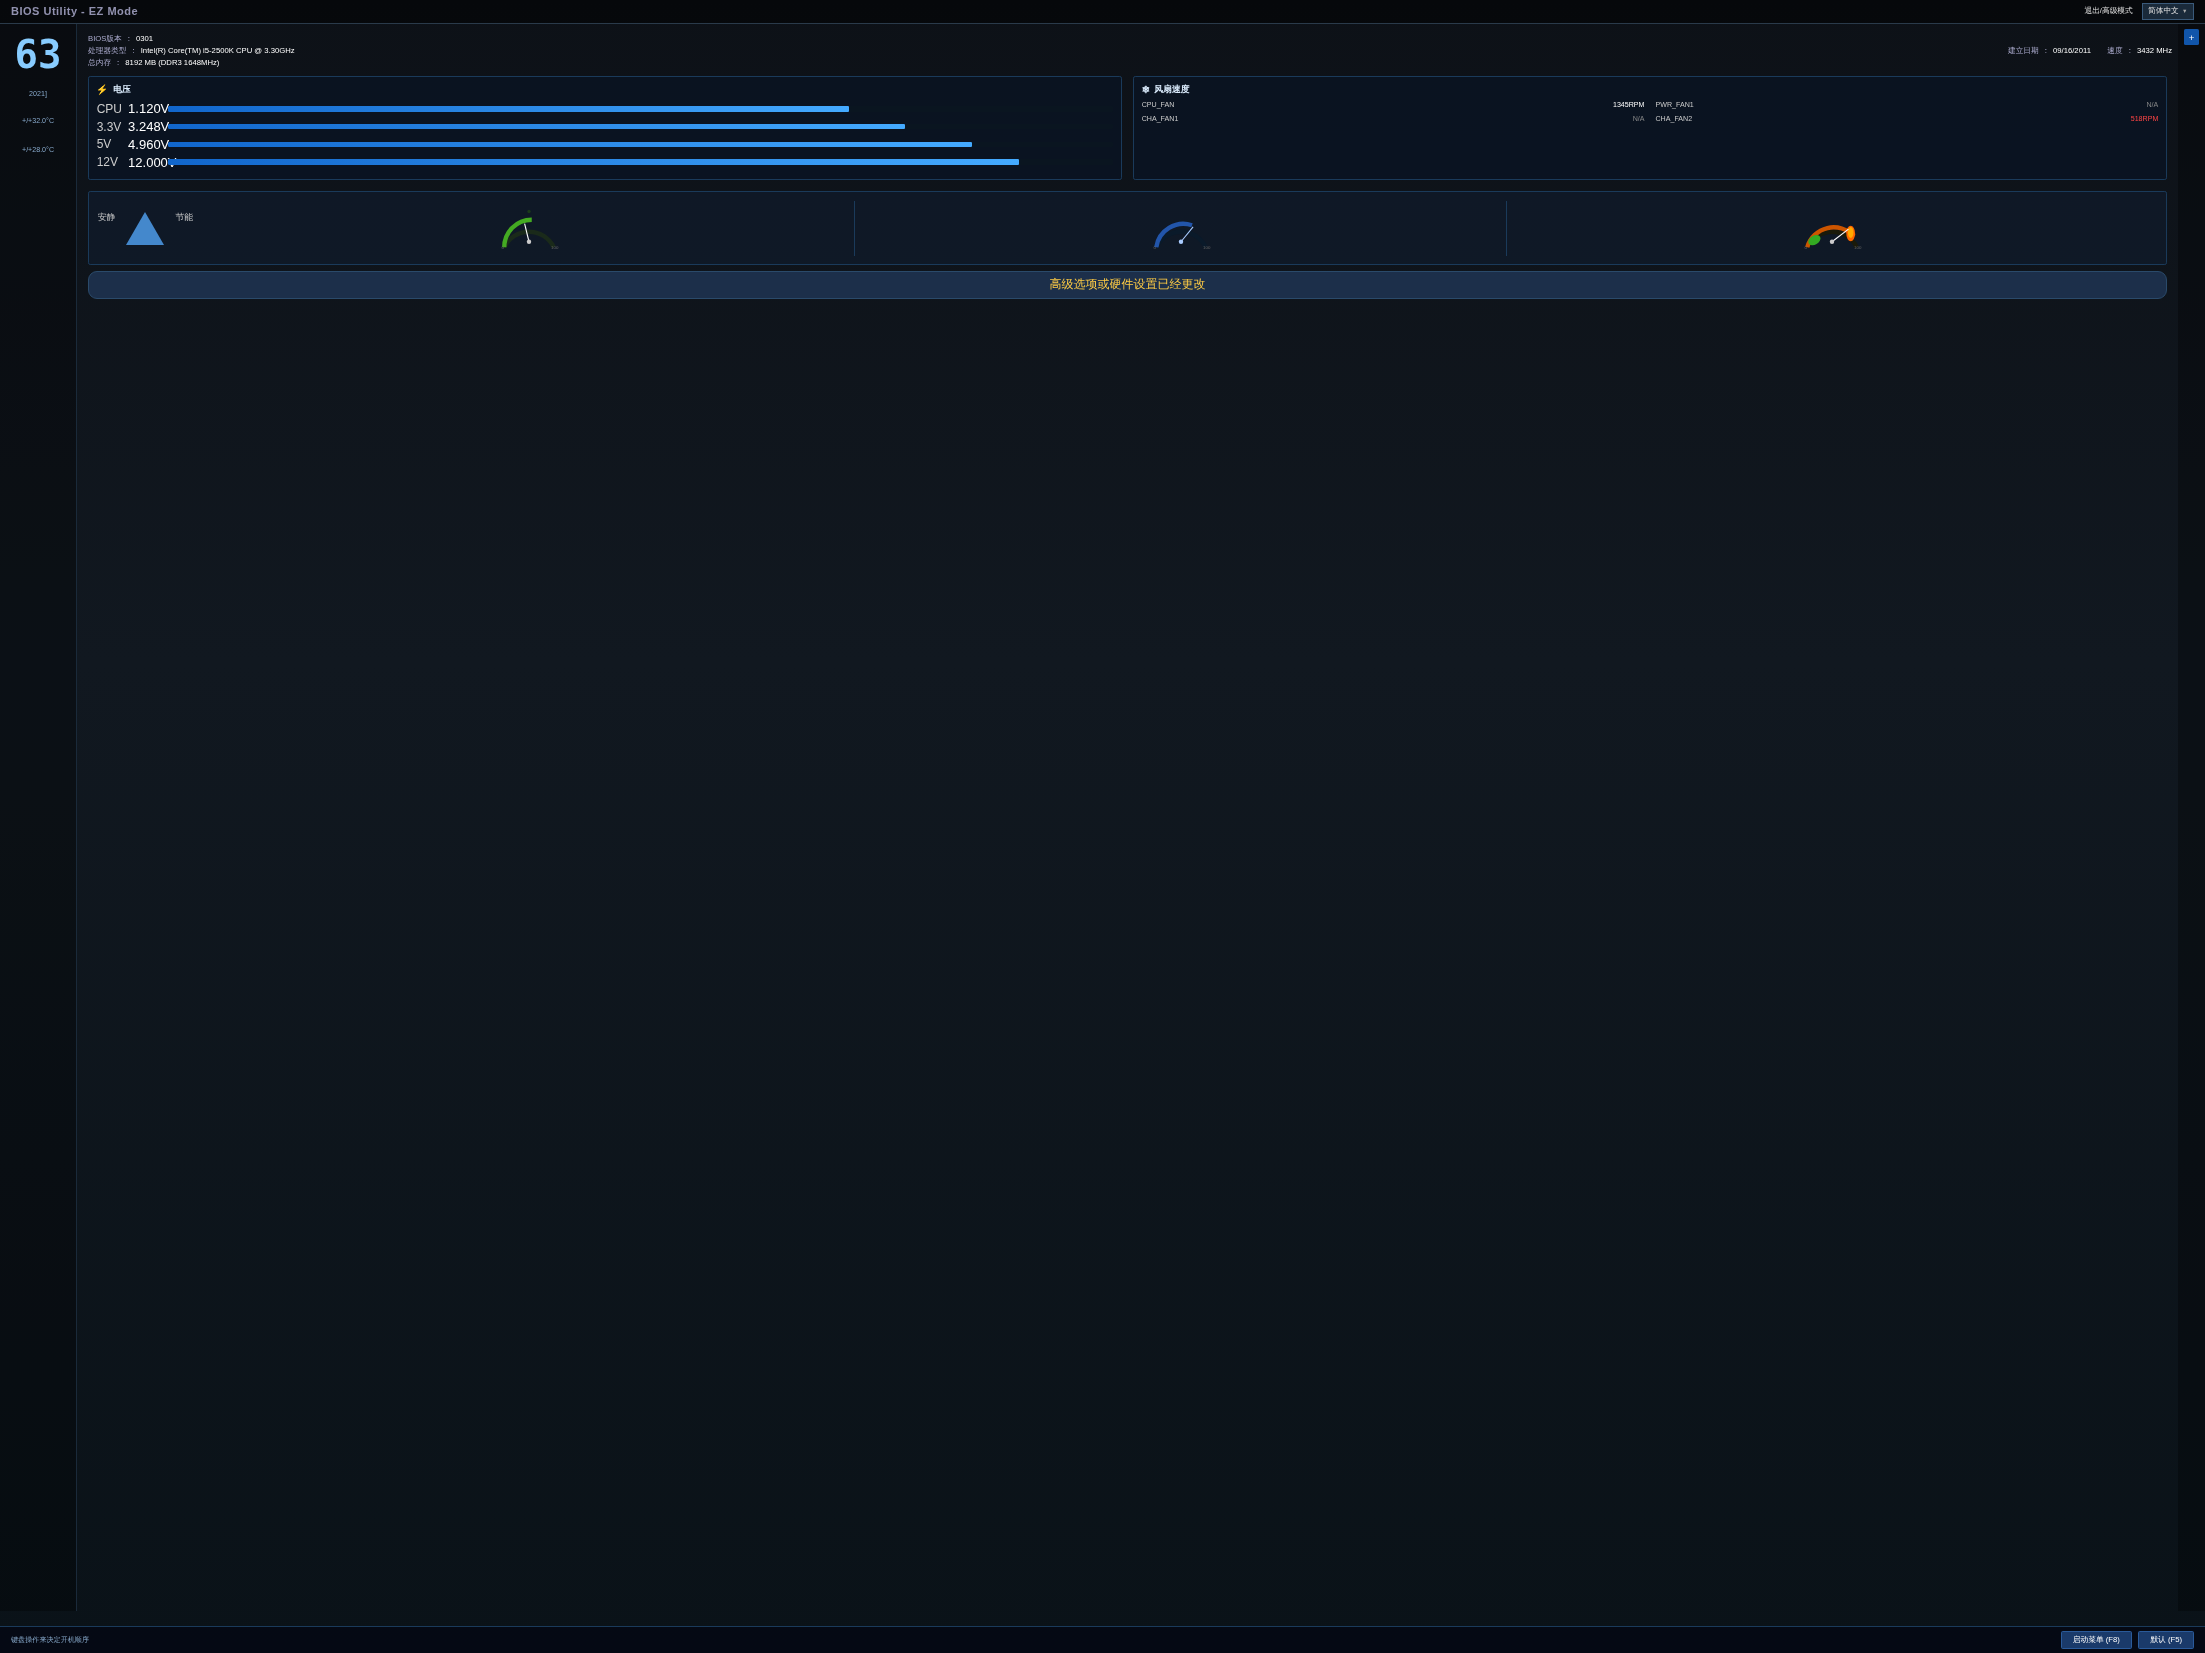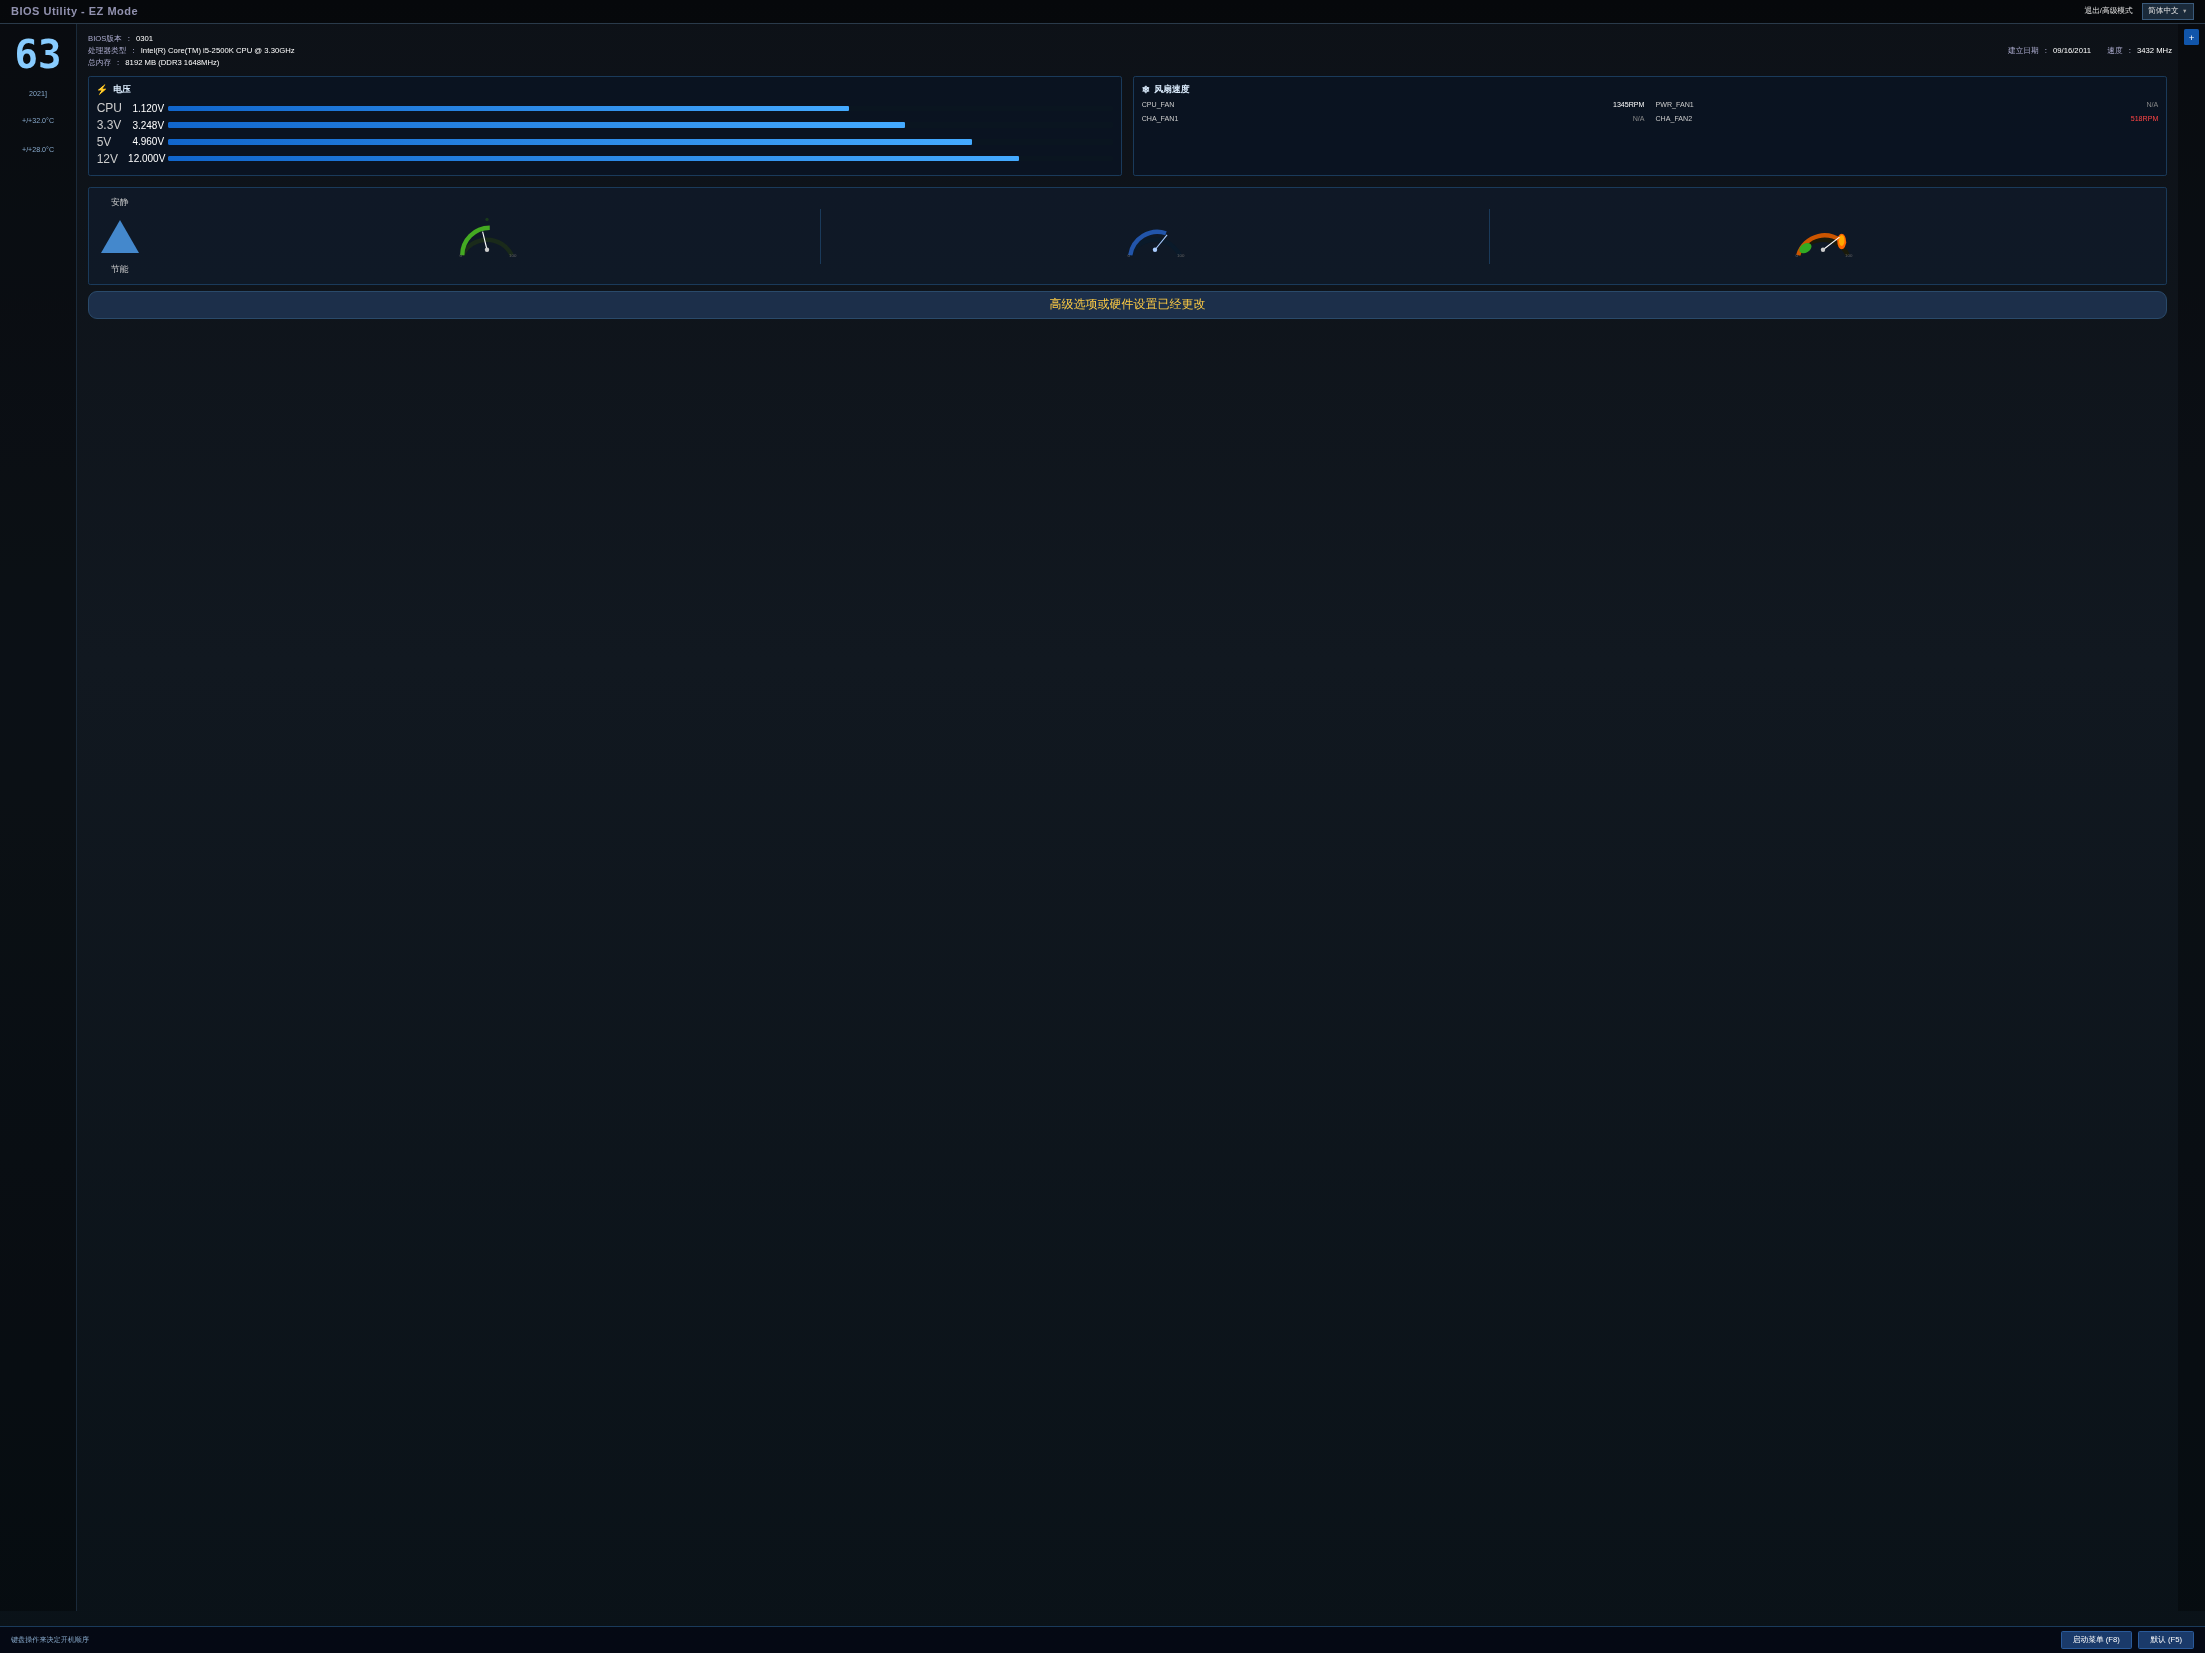--- a/index.html
+++ b/index.html
@@ -231,21 +231,21 @@
       border: 0.5px solid #1a3a5a;
       border-radius: 2.2px;
       padding: 8.8px;
       display: flex;
       align-items: center;
       gap: 0;
     }
 
     .perf-left {
       display: flex;
-      flex-direction: column;
+      flex-direction: row;
       gap: 11px;
       margin-right: 11px;
       min-width: 44px;
     }
 
     .perf-label {
       font-size: 8.8px;
       color: #ccc;
       text-align: center;
     }
@@ -357,21 +357,21 @@
     }
 
     .volt-row-label {
       width: 27px;
       font-size: 12px;
       color: #ccc;
       flex-shrink: 0;
     }
 
     .volt-row-value {
-      font-size: 10px;
+      font-size: 13px;
       color: #fff;
       width: 36px;
       text-align: right;
       flex-shrink: 0;
     }
 
     .volt-bar-wrap {
       flex: 1;
       height: 5.5px;
       background: #0a1520;

